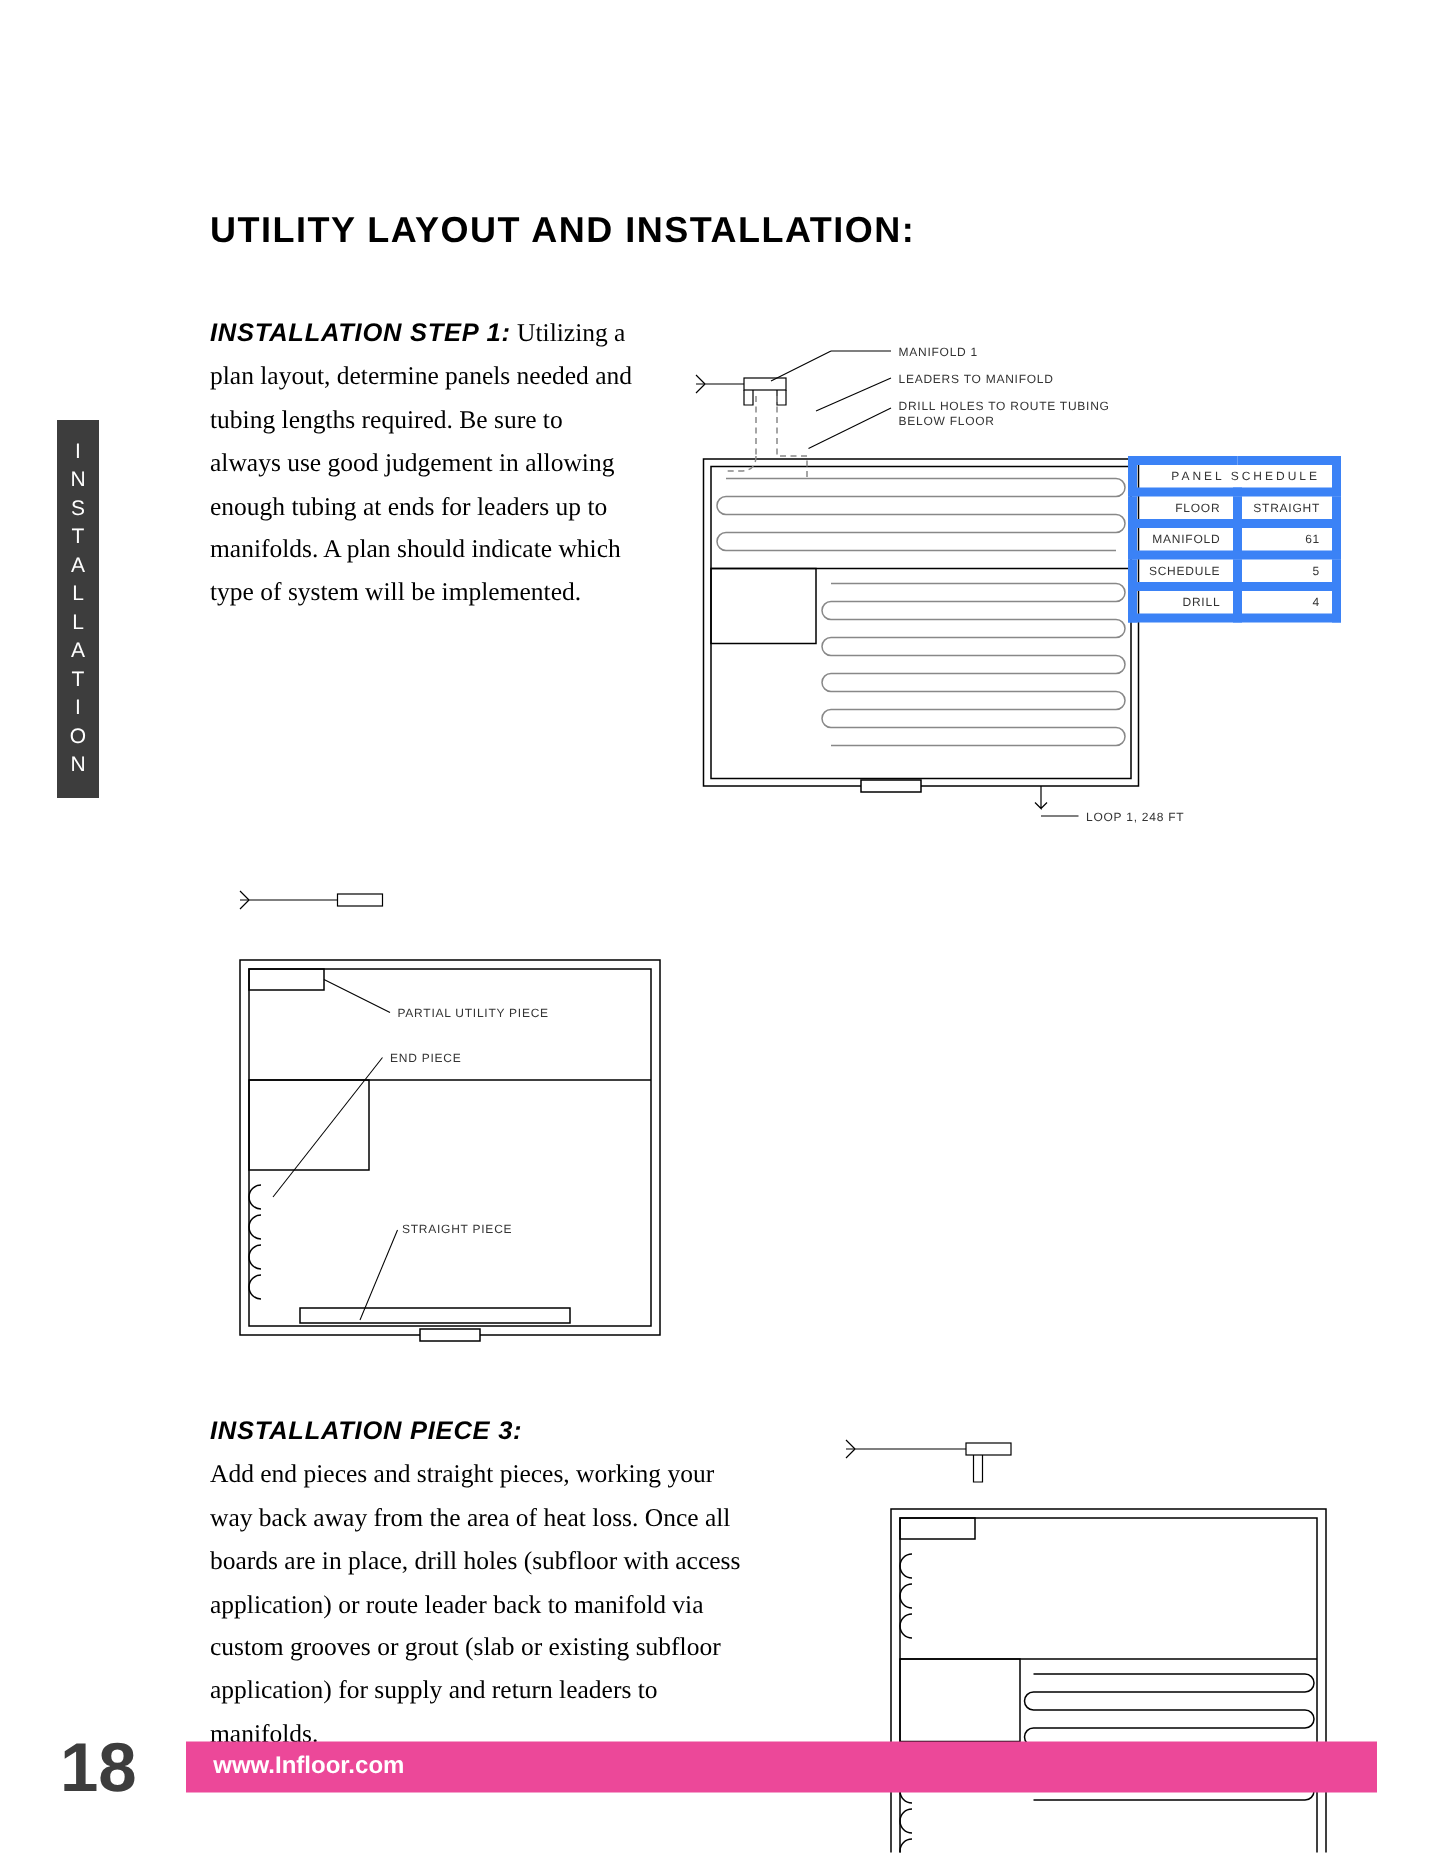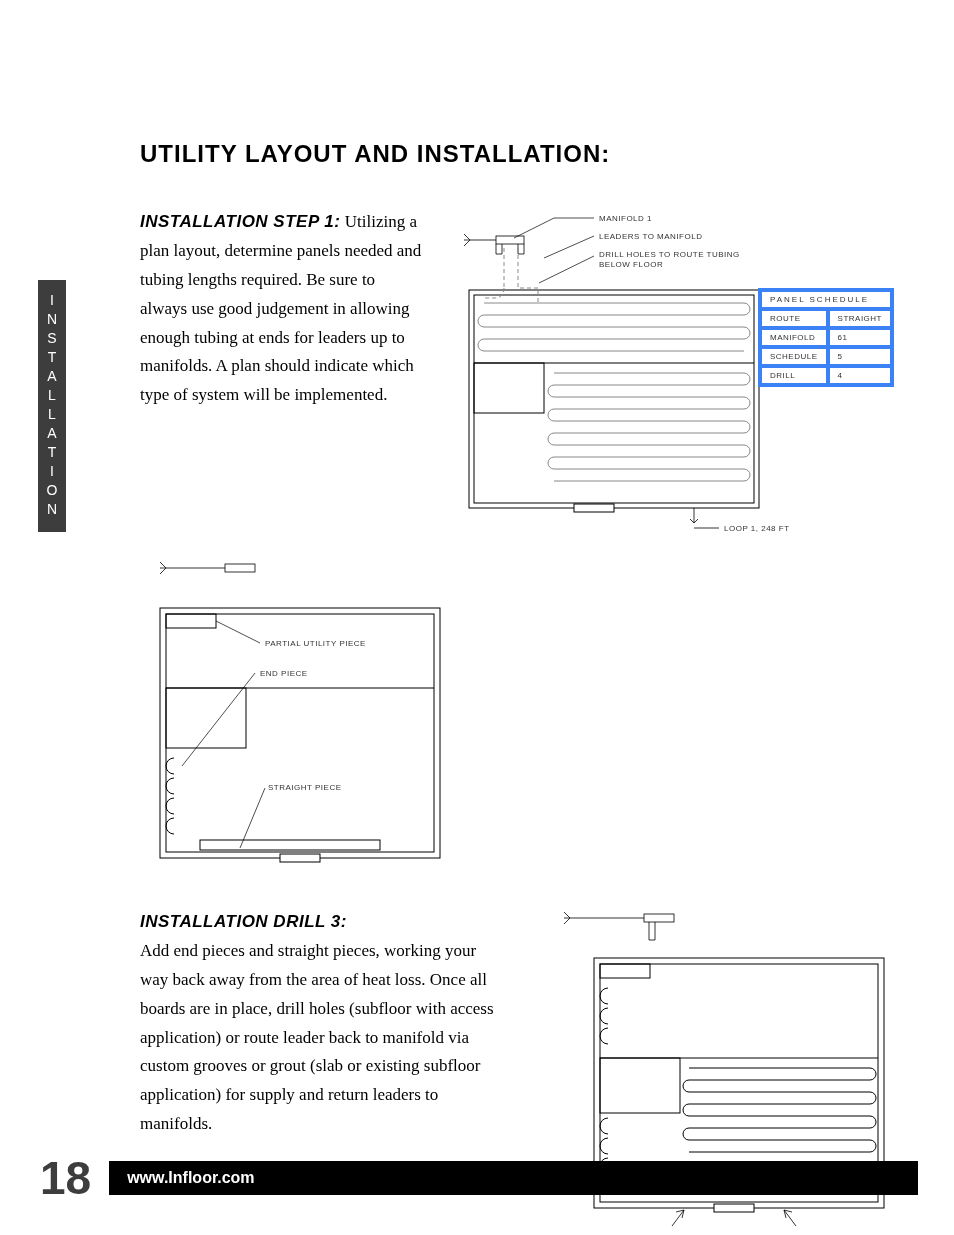--- a/index.html
+++ b/index.html
@@ -50,58 +50,59 @@
     letter-spacing: 0.5px;
   }
   
   .fig {
     border: none;
     position: relative;
     font-family: Arial, sans-serif;
     font-size: 8px;
     color: #333;
     letter-spacing: 0.5px;
+    margin-top: 16px;
   }
   .fig svg { display: block; }
   .panel-table {
     border-collapse: collapse;
     font-family: Arial, sans-serif;
     font-size: 8px;
     letter-spacing: 0.5px;
   }
   .panel-table th, .panel-table td {
-    border: 4px solid #3b82f6;
+    border: 6px solid #3b82f6;
     padding: 3px 8px;
-    text-align: left;
+    text-align: right;
     font-weight: 400;
   }
   .panel-table .hdr {
     font-weight: 400;
     letter-spacing: 2px;
   }
   
   .section1 { margin-bottom: 20px; }
   .section2 { margin-bottom: 30px; display:flex; gap:30px; }
   .section3 { display:flex; gap:30px; align-items:flex-start; }
   
   .footer {
     position: absolute;
     left: 40px; right: 36px; bottom: 30px;
-    display: flex; align-items: center;
+    display: flex; align-items: center; gap: 15px;
   }
   .page-num {
     font-family: "Arial Black", Arial, sans-serif;
     font-weight: 900;
     font-size: 46px;
     color: #3d3d3d;
     margin-right: 18px;
   }
   .footer-bar {
     flex: 1;
-    background: #000000;
+    background: #ec4899;
     color: #fff;
     font-family: Arial, sans-serif;
     font-weight: 700;
     font-size: 16px;
     padding: 8px 18px;
   }
   .callout { font-family: Arial, sans-serif; font-size:8px; letter-spacing:0.5px; fill:#333; }
 </style>
 </head>
 <body>
@@ -173,21 +174,21 @@
         <text class="callout" x="280" y="323">LOOP 1, 248 FT</text>
       </svg>
 
       <div style="position:absolute; right:0; top:80px;">
         <table class="panel-table">
           <tbody>
               <tr>
                 <th colspan="2" class="hdr">PANEL SCHEDULE</th>
               </tr>
           <tr>
-            <td>ROUTE</td>
+            <td>FLOOR</td>
             <td>STRAIGHT</td>
           </tr>
           <tr>
             <td>MANIFOLD</td>
             <td>61</td>
           </tr>
           <tr>
             <td>SCHEDULE</td>
             <td>5</td>
           </tr>
@@ -245,21 +246,21 @@
         <g stroke="#000" stroke-width="1" fill="#fff">
           <rect x="140" y="296" width="40" height="8"></rect>
         </g>
       </svg>
     </div>
   </div>
 
   <div class="section3">
     <div style="flex:1;">
       <p class="body-text">
-        <span class="step-label">INSTALLATION DRILL 3:</span><br>
+        <span class="step-label">INSTALLATION PIECE 3:</span><br>
         <span>Add end pieces and straight pieces, working your way back away from the area of heat loss.  Once all boards are in place, drill holes (subfloor with access application) or route leader back to manifold via custom grooves or grout (slab or existing subfloor application) for supply and return leaders to manifolds.</span>
       </p>
     </div>
     <div class="fig" style="width:360px;">
       <svg width="360" height="320" viewBox="0 0 360 320">
 
         <g stroke="#000" stroke-width="0.8" fill="none">
           <line x1="30" y1="10" x2="110" y2="10"></line>
           <rect x="110" y="6" width="30" height="8"></rect>
           <path d="M36 10 l-6 -6 M36 10 l-6 6"></path>

